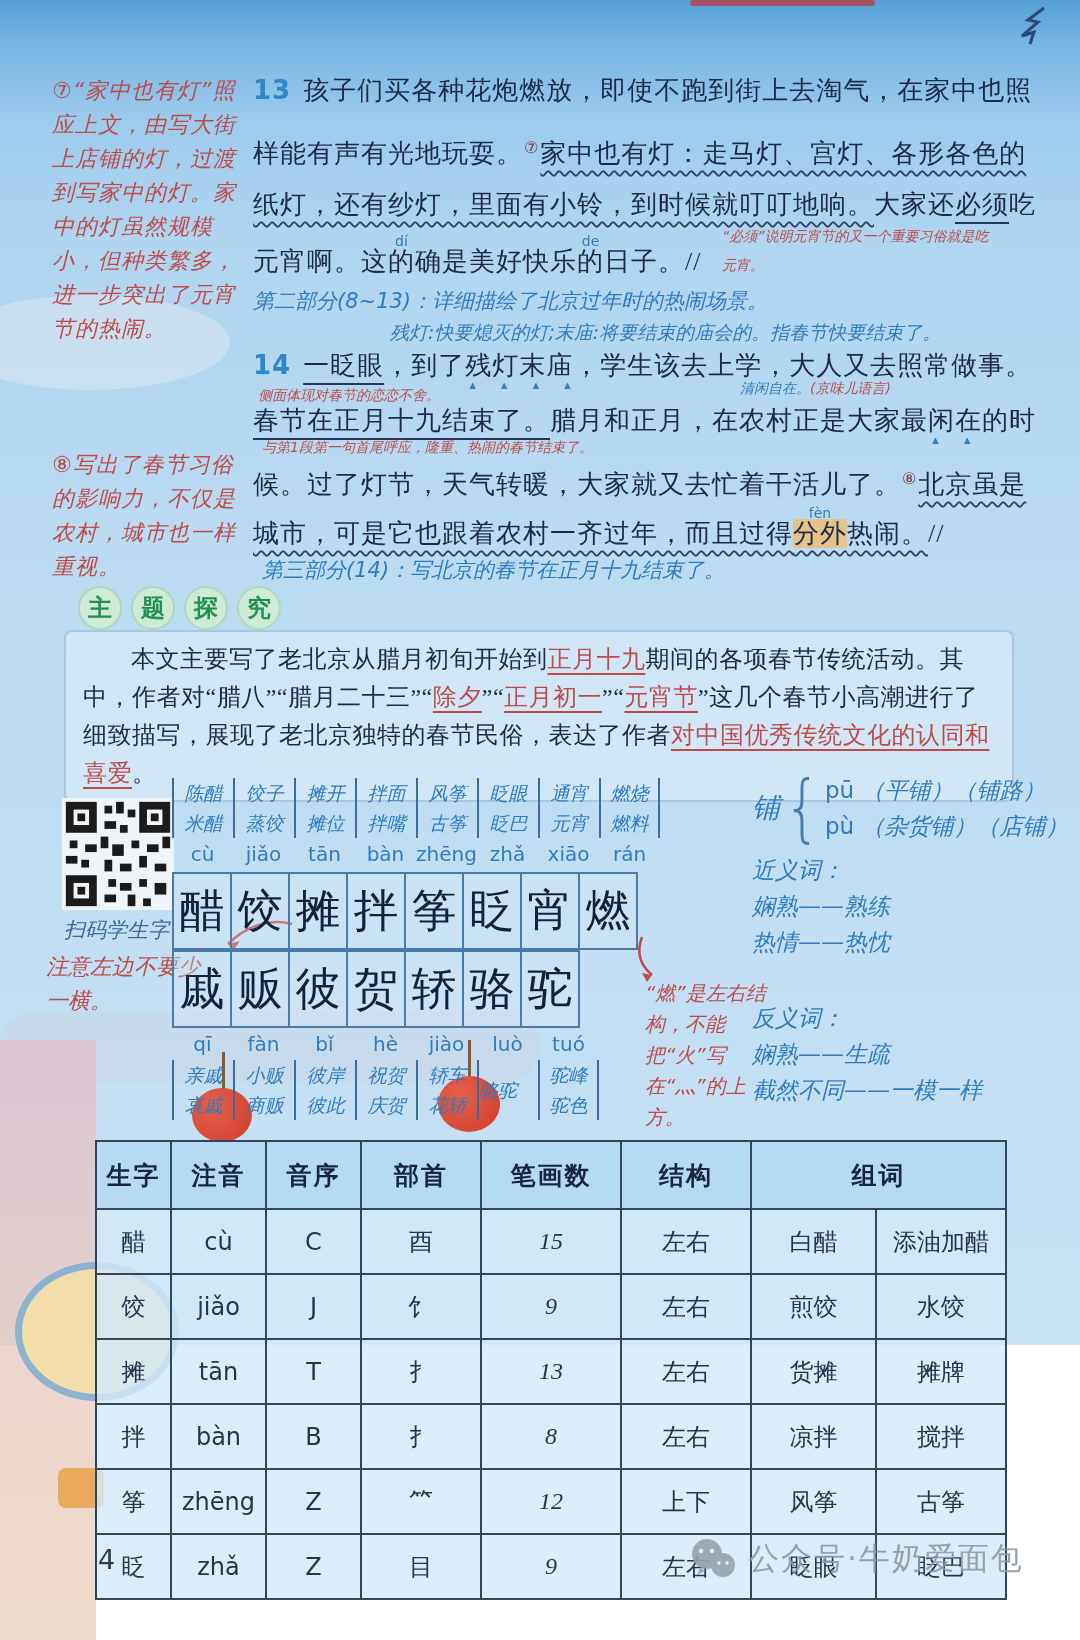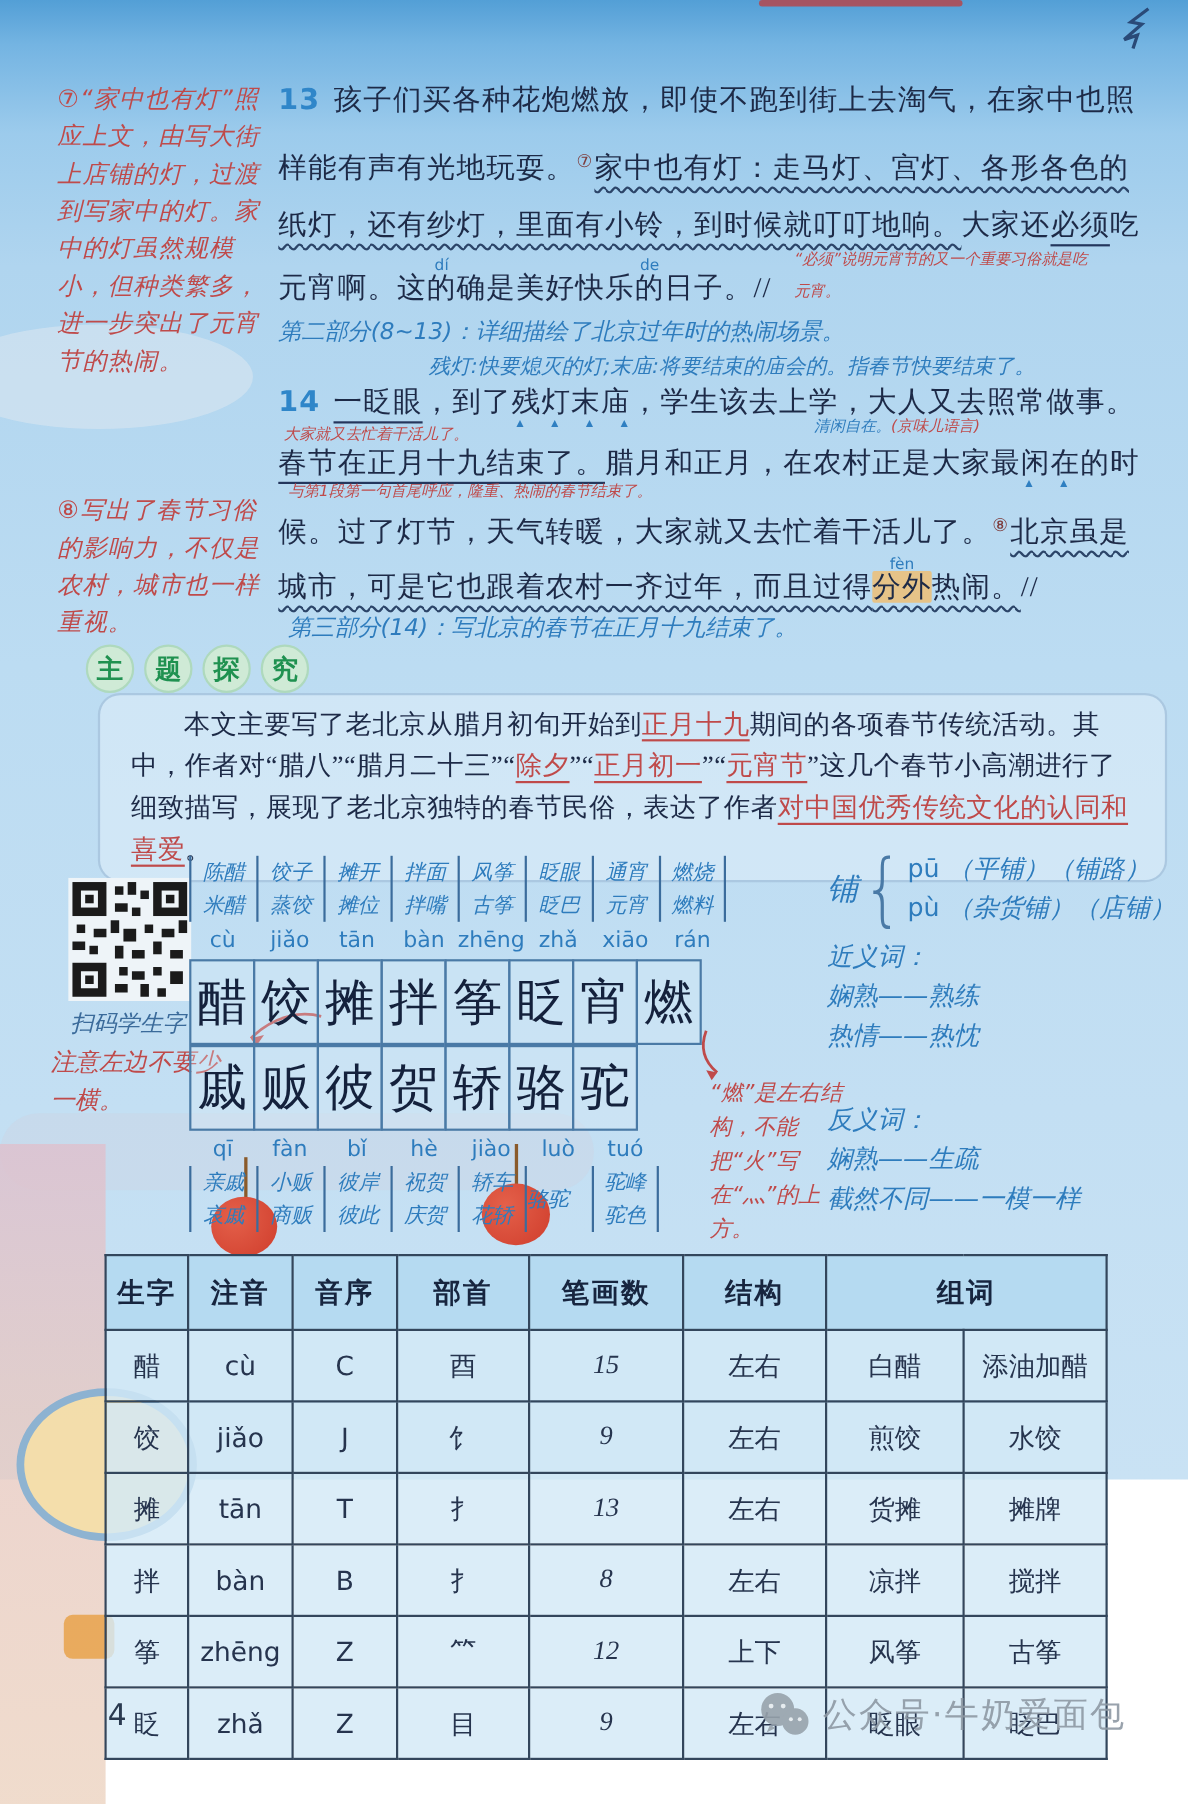--- a/index.html
+++ b/index.html
@@ -23,21 +23,21 @@
   .margin-note{font-size:22px;line-height:34px;letter-spacing:1px;}
   .side-note{font-size:14px;line-height:29px;white-space:normal;}
   .nowrap{white-space:nowrap;}
   .redul{color:#bf4a4a;text-decoration:underline;text-decoration-color:#bf4a4a;text-decoration-thickness:2px;text-underline-offset:6px;}
   
   .theme-circle{display:inline-block;width:40px;height:40px;border-radius:50%;
     background:#cfead6;border:2px solid #aed9bd;color:#1f9150;font-weight:bold;
     font-size:24px;line-height:40px;text-align:center;margin-right:5px;
     font-family:"DejaVu Sans",sans-serif;}
   .theme-panel{background:rgba(224,239,249,0.55);border:2px solid rgba(140,175,205,0.55);
-    border-radius:20px;padding:8px 28px;margin-left:25px;}
+    border-radius:8px;padding:8px 17px;}
   .theme-text{font-size:24px;line-height:38px;color:#1d2a47;text-indent:2em;letter-spacing:0.5px;}
   
   .wordrow{display:flex;}
   .wcol{width:61px;box-sizing:border-box;border-left:2px solid #3b6c9c;text-align:center;
     font-size:19px;line-height:30px;color:#2e7cbd;font-family:"DejaVu Sans",sans-serif;font-style:italic;}
   .wordrow .wcol:last-child{border-right:2px solid #3b6c9c;}
   .wcol span{display:block;}
   .wcol span:empty{display:none;}
   .wcol.single{display:flex;align-items:center;}
   .pyrow{display:flex;}
@@ -97,21 +97,21 @@
     <span>元宵啊。这</span><ruby><span>的</span><rt>dí</rt></ruby><span>确是美好快乐</span><ruby><span>的</span><rt>de</rt></ruby><span>日子。//</span>
   </div>
   <div class="abs hand-red side-note" style="left:722px;top:222px;width:268px;">“必须”说明元宵节的又一个重要习俗就是吃元宵。</div>
 
   <div class="abs hand-blue nowrap" style="left:253px;top:287px;font-size:21px;text-align:right;">第二部分(8~13)：详细描绘了北京过年时的热闹场景。</div>
   <div class="abs hand-blue nowrap" style="left:390px;top:320px;font-size:19px;">残灯:快要熄灭的灯;末庙:将要结束的庙会的。指春节快要结束了。</div>
 
   <div class="abs main-line" style="left:253px;top:337px;">
     <span class="para-num">14</span><span class="ul">一眨眼</span><span>，到了</span><span class="tri-wrap"><span>残灯末庙</span><span class="tri-marks">▲ ▲ ▲ ▲</span></span><span>，学生该去上学，大人又去照常做事。</span>
   </div>
-  <div class="abs hand-red side-note nowrap" style="left:258px;top:381px;">大家就又去忙着干活儿了。</div>
+  <div class="abs hand-red side-note nowrap" style="left:258px;top:381px;">侧面体现对春节的恋恋不舍。</div>
   <div class="abs side-note nowrap" style="left:740px;top:374px;">
     <span class="hand-blue">清闲自在。</span><span class="hand-red">(京味儿语言)</span>
   </div>
   <div class="abs main-line" style="left:253px;top:392px;">
     <span class="ul">春节在正月十九结束了。</span><span>腊月和正月，在农村正是大家最</span><span class="tri-wrap"><span>闲在</span><span class="tri-marks">▲ ▲</span></span><span>的时</span>
   </div>
   <div class="abs hand-red side-note nowrap" style="left:262px;top:433px;">与第1段第一句首尾呼应，隆重、热闹的春节结束了。</div>
   <div class="abs main-line" style="left:253px;top:505px;">
     <span class="wavy">城市，可是它也跟着农村一齐过年，而且过得</span><span class="hl wavy"><ruby><span>分外</span><rt>fèn</rt></ruby></span><span class="wavy">热闹。</span><span>//</span>
   </div>

